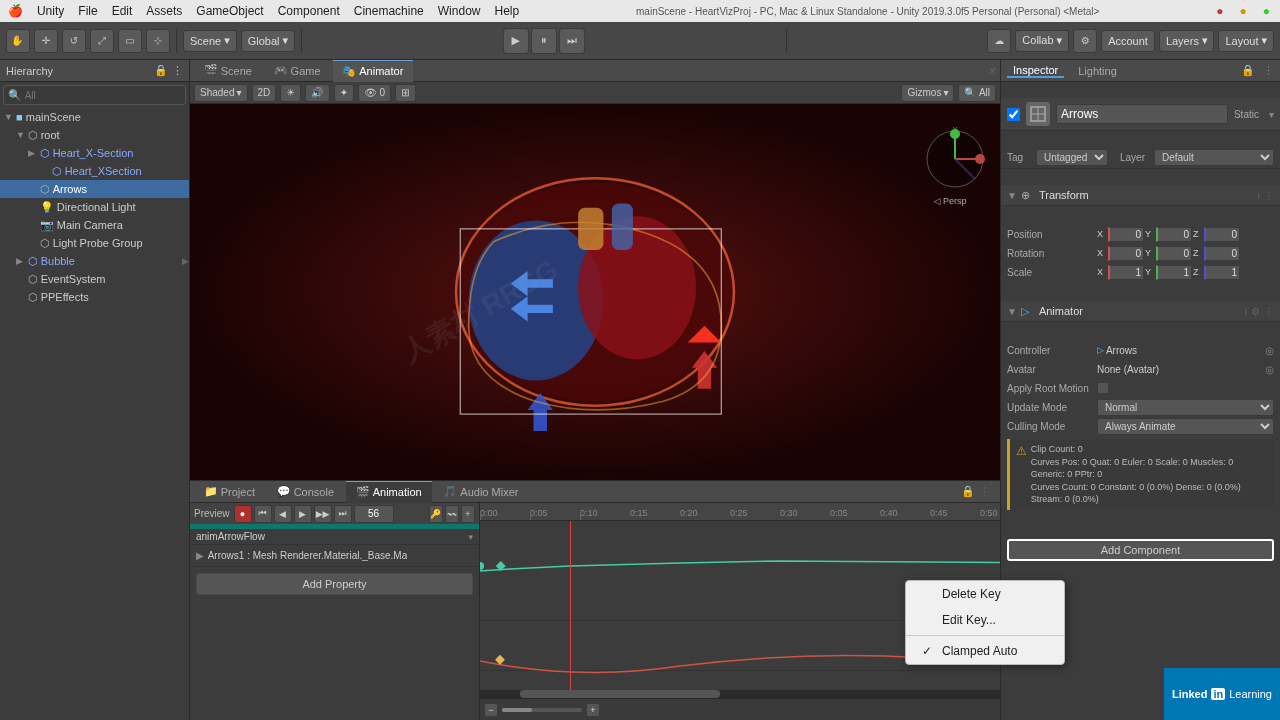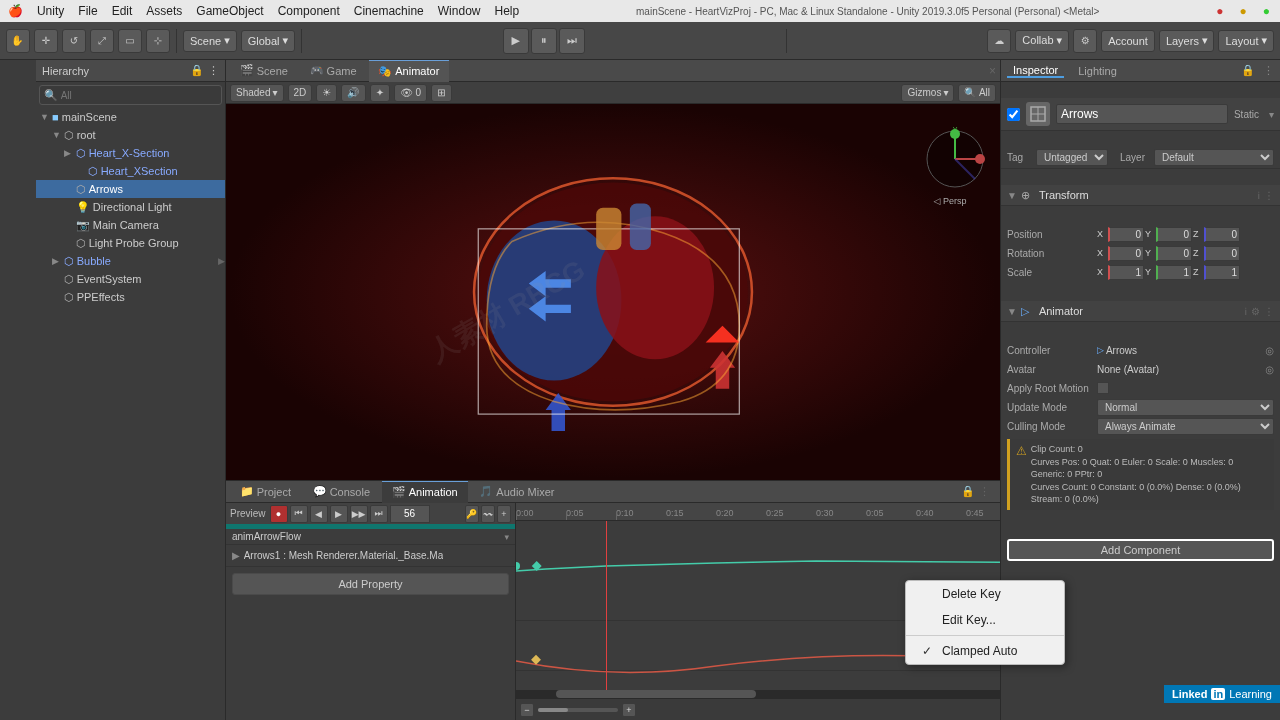--- a/index.html
+++ b/index.html
@@ -11,21 +11,21 @@
 
     
     #toolbar { display: flex; align-items: center; height: 38px; background: #474747; padding: 0 6px; gap: 4px; border-bottom: 1px solid #2a2a2a; }
     .toolbar-btn { display: flex; align-items: center; justify-content: center; height: 24px; min-width: 24px; background: #5a5a5a; border: 1px solid #3a3a3a; border-radius: 3px; cursor: pointer; color: #ccc; font-size: 10px; padding: 0 4px; gap: 2px; }
     .toolbar-sep { width: 1px; height: 24px; background: #333; margin: 0 2px; }
     .toolbar-center { display: flex; align-items: center; gap: 2px; margin: 0 auto; }
     .play-btn { background: #5a5a5a; border: 1px solid #3a3a3a; border-radius: 3px; width: 26px; height: 26px; display: flex; align-items: center; justify-content: center; cursor: pointer; color: #ccc; }
     .toolbar-dropdown { display: flex; align-items: center; height: 22px; background: #5a5a5a; border: 1px solid #3a3a3a; border-radius: 3px; padding: 0 6px; cursor: pointer; color: #ddd; font-size: 11px; gap: 3px; }
 
     
-    #main { display: flex; height: calc(720px - 22px - 38px); margin-left: 36px; }
+    #main { display: flex; height: calc(720px - 22px - 38px); }
 
     
     #hierarchy { width: 190px; background: #3c3c3c; border-right: 1px solid #2a2a2a; display: flex; flex-direction: column; }
     .panel-header { display: flex; align-items: center; height: 22px; background: #4a4a4a; padding: 0 6px; font-size: 11px; color: #ccc; border-bottom: 1px solid #2a2a2a; gap: 4px; }
     .search-bar { display: flex; align-items: center; height: 20px; background: #3a3a3a; margin: 3px; border: 1px solid #555; border-radius: 3px; padding: 0 4px; gap: 3px; }
     .search-bar input { background: transparent; border: none; outline: none; color: #ccc; font-size: 10px; width: 100%; }
     .tree-item { display: flex; align-items: center; height: 18px; padding-left: 4px; cursor: pointer; font-size: 11px; color: #ccc; white-space: nowrap; }
     .tree-item.selected { background: #3d6b9f; color: #fff; }
     .tree-arrow { width: 12px; display: inline-block; color: #888; font-size: 9px; }
 
@@ -88,21 +88,21 @@
     .xyz-input { width: 36px; height: 15px; background: #555; border: 1px solid #3a3a3a; color: #ddd; font-size: 10px; text-align: right; padding: 0 2px; }
     .xyz-input.x { border-left: 2px solid #d05050; }
     .xyz-input.y { border-left: 2px solid #50b050; }
     .xyz-input.z { border-left: 2px solid #5050d0; }
     .comp-dropdown { background: #555; border: 1px solid #3a3a3a; color: #ccc; font-size: 10px; width: 100%; padding: 1px 3px; border-radius: 2px; }
     .add-component-btn { margin: 6px; height: 22px; background: #555; border: 2px solid #ffffff; border-radius: 3px; display: flex; align-items: center; justify-content: center; cursor: pointer; color: #ccc; font-size: 11px; }
     .info-box { background: #3a3a3a; border-left: 3px solid #d0a020; padding: 4px 6px; margin: 4px 0; font-size: 9px; color: #bbb; line-height: 1.4; }
     .checkbox-field { width: 12px; height: 12px; background: #555; border: 1px solid #3a3a3a; display: inline-block; }
 
     
-    #linkedin-badge { position: absolute; bottom: 17px; right: 0; background: #0077b5; color: white; font-size: 11px; padding: 3px 8px; display: flex; align-items: center; gap: 4px; }
+    #linkedin-badge { position: absolute; bottom: 0; right: 0; background: #0077b5; color: white; font-size: 11px; padding: 20px 8px; display: flex; align-items: center; gap: 4px; }
   </style>
 </head>
 <body>
 
 <div id="menu-bar">
   <span>🍎</span>
   <span>Unity</span>
   <span>File</span>
   <span>Edit</span>
   <span>Assets</span>

